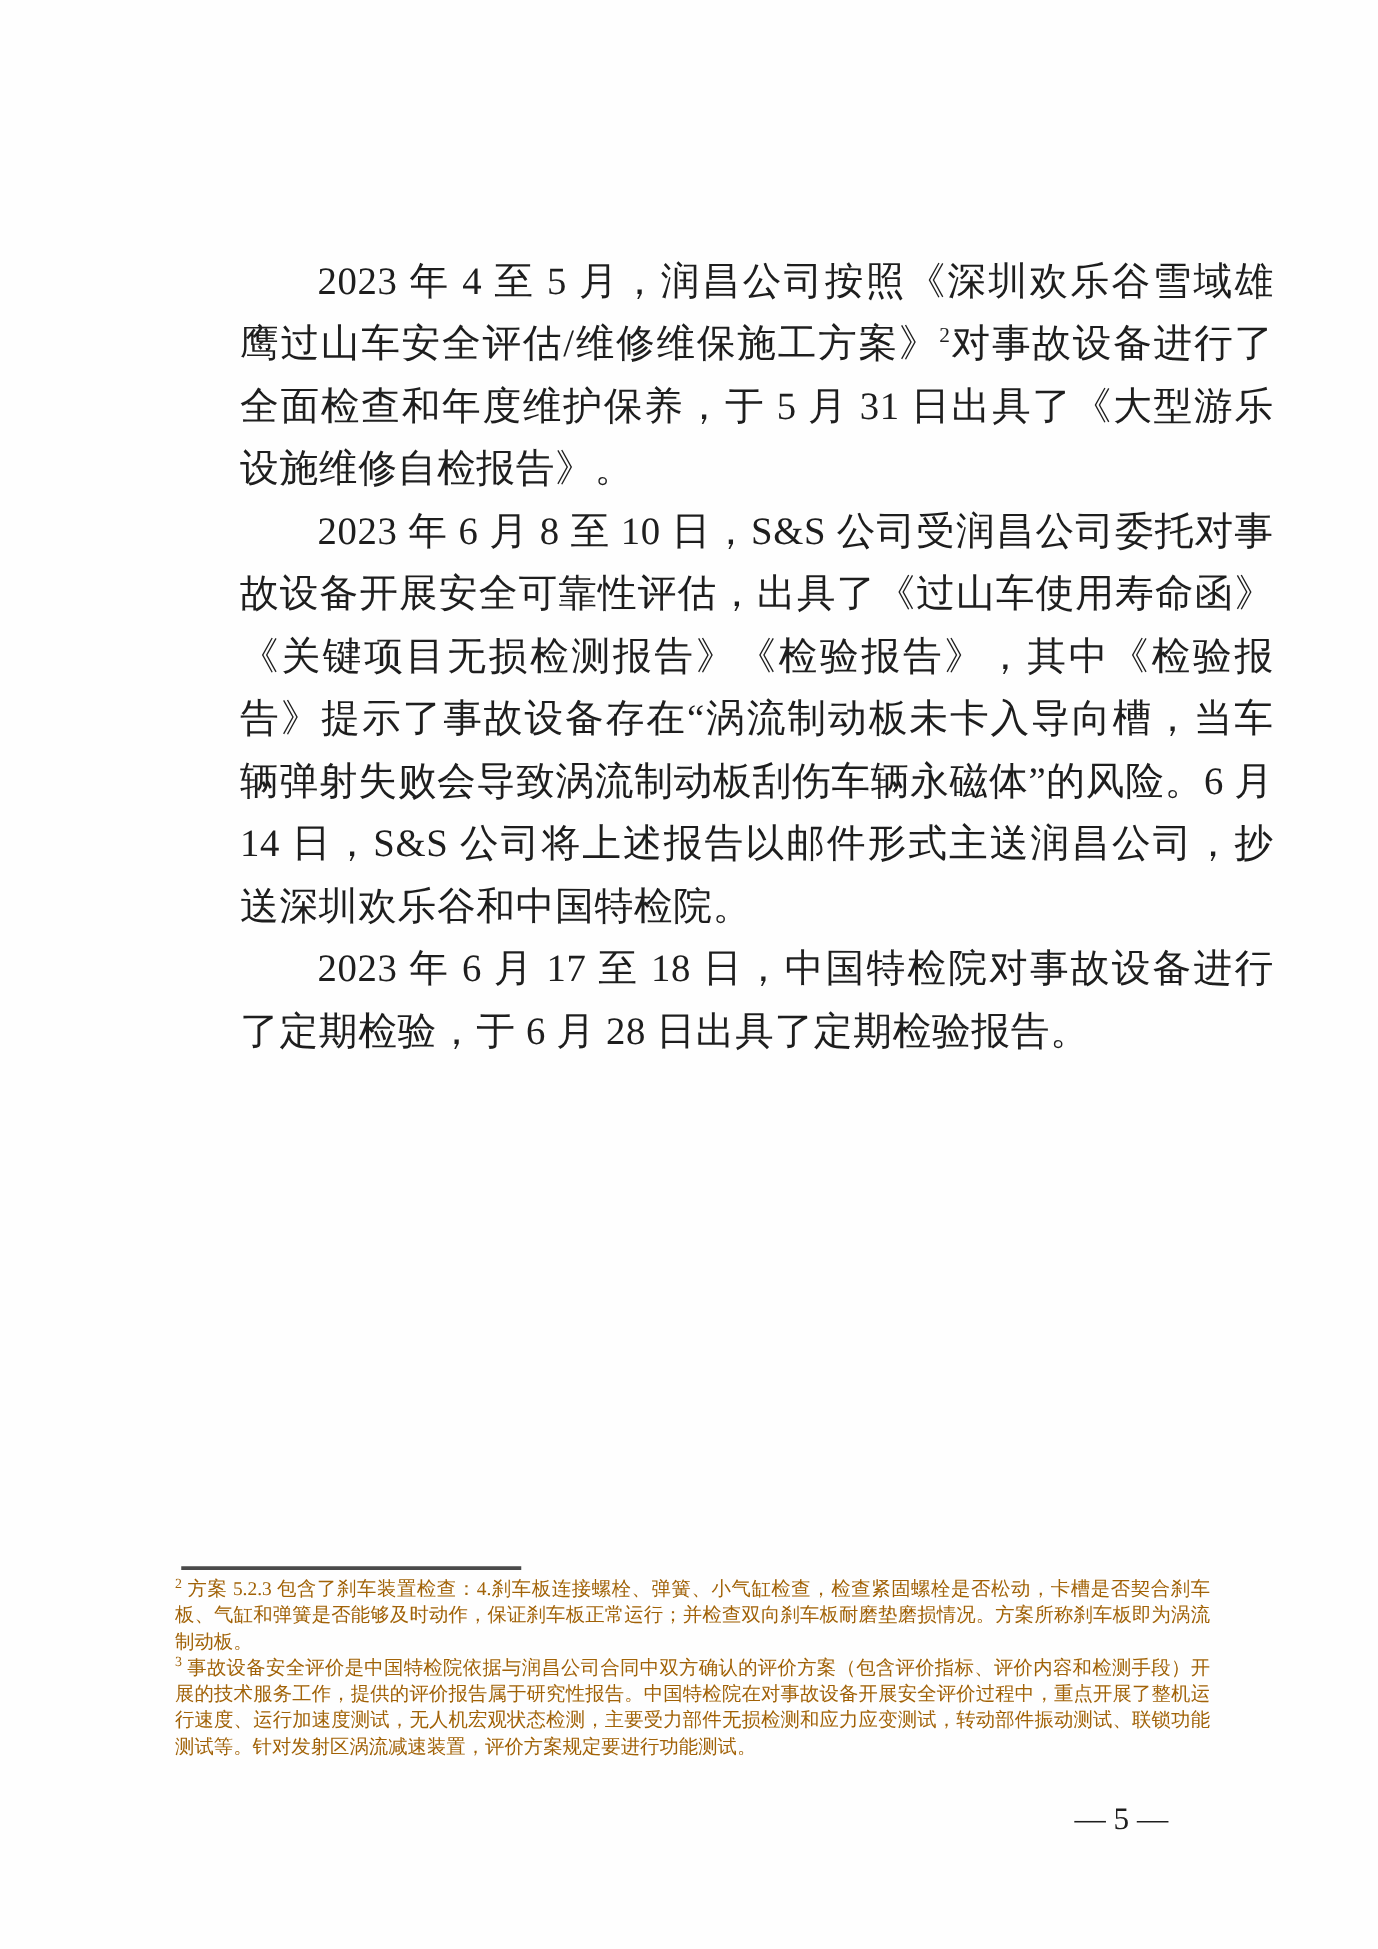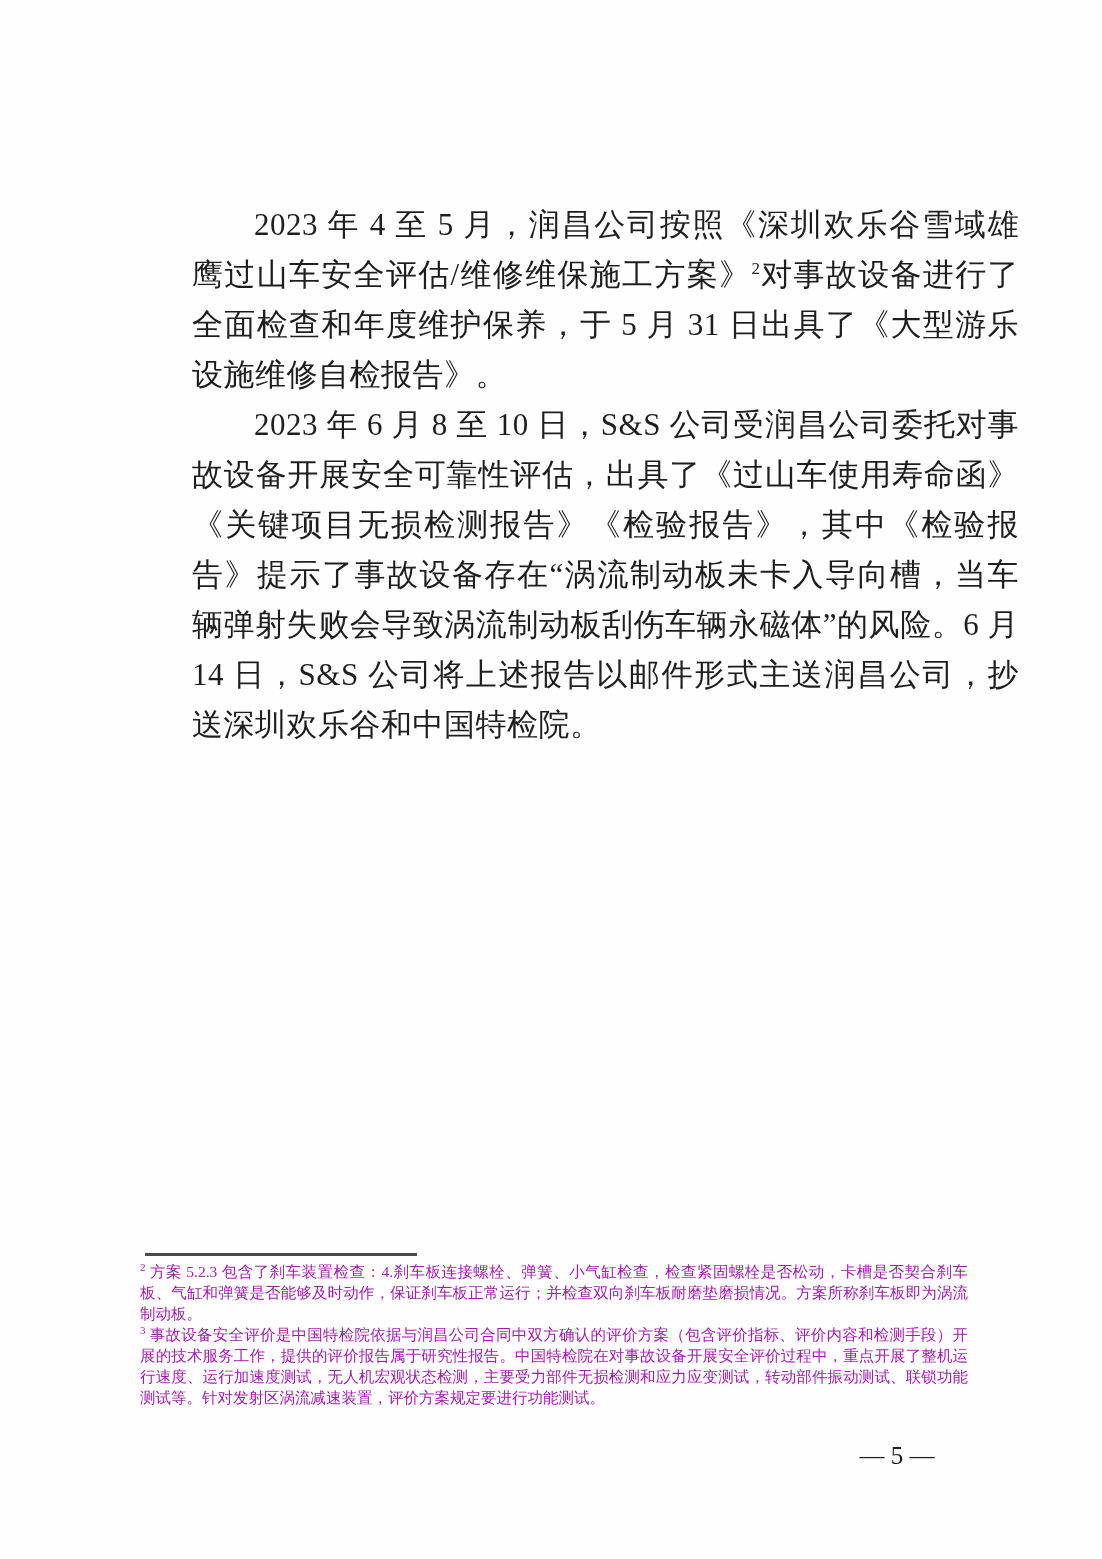--- a/index.html
+++ b/index.html
@@ -46,21 +46,21 @@
     border-top: 3px solid #4a4a4a;
   }
   .footnotes {
     position: absolute;
     left: 140px;
     top: 1261px;
     width: 828px;
     font-size: 15.5px;
     line-height: 21px;
     text-align: justify;
-    color: #a21caf;
+    color: #a16207;
   }
   .footnote {
     margin: 0;
   }
   .footnote .fnmark {
     font-size: 0.72em;
     line-height: 0;
     vertical-align: super;
     padding-right: 4px;
   }
@@ -80,20 +80,21 @@
 <body>
 
 <div class="sheet">
 
   <main class="body-text">
     <p class="para"><span>2023 年 4 至 5 月，润昌公司按照《深圳欢乐谷雪域雄鹰过山车安全评估/维修维保施工方案》</span><sup class="fnref">2</sup><span>对事故设备进行了全面检查和年度维护保养，于 5 月 31 日出具了《大型游乐设施维修自检报告》。</span></p>
 
 
     <p class="para"><span>2023 年 6 月 8 至 10 日，S&amp;S 公司受润昌公司委托对事故设备开展安全可靠性评估，出具了《过山车使用寿命函》《关键项目无损检测报告》《检验报告》，其中《检验报告》提示了事故设备存在“涡流制动板未卡入导向槽，当车辆弹射失败会导致涡流制动板刮伤车辆永磁体”的风险。6 月 14 日，S&amp;S 公司将上述报告以邮件形式主送润昌公司，抄送深圳欢乐谷和中国特检院。</span></p>
 
+    <p class="para"><span>2023 年 6 月 17 至 18 日，中国特检院对事故设备进行了定期检验，于 6 月 28 日出具了定期检验报告。</span></p>
   </main>
 
   <div class="footnote-sep"></div>
 
   <section class="footnotes">
     <p class="footnote"><sup class="fnmark">2</sup><span>方案 5.2.3 包含了刹车装置检查：4.刹车板连接螺栓、弹簧、小气缸检查，检查紧固螺栓是否松动，卡槽是否契合刹车板、气缸和弹簧是否能够及时动作，保证刹车板正常运行；并检查双向刹车板耐磨垫磨损情况。方案所称刹车板即为涡流制动板。</span></p>
     <p class="footnote"><sup class="fnmark">3</sup><span>事故设备安全评价是中国特检院依据与润昌公司合同中双方确认的评价方案（包含评价指标、评价内容和检测手段）开展的技术服务工作，提供的评价报告属于研究性报告。中国特检院在对事故设备开展安全评价过程中，重点开展了整机运行速度、运行加速度测试，无人机宏观状态检测，主要受力部件无损检测和应力应变测试，转动部件振动测试、联锁功能测试等。针对发射区涡流减速装置，评价方案规定要进行功能测试。</span></p>
   </section>
 
   <div class="page-number">— 5 —</div>

